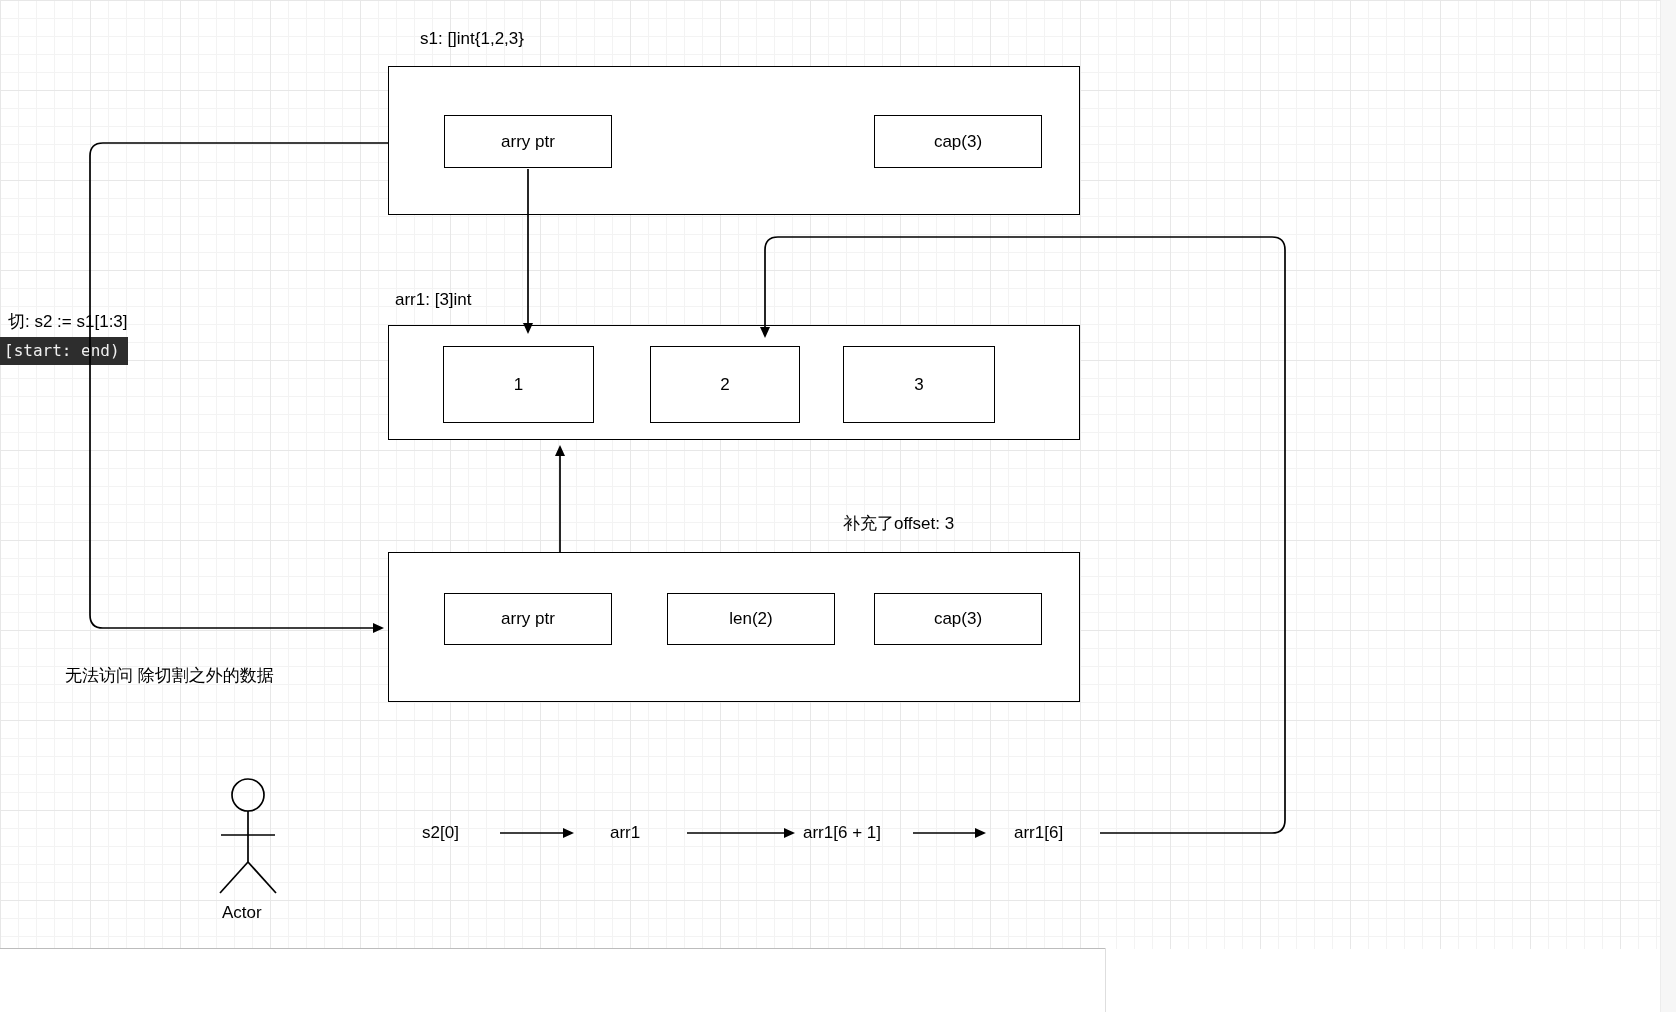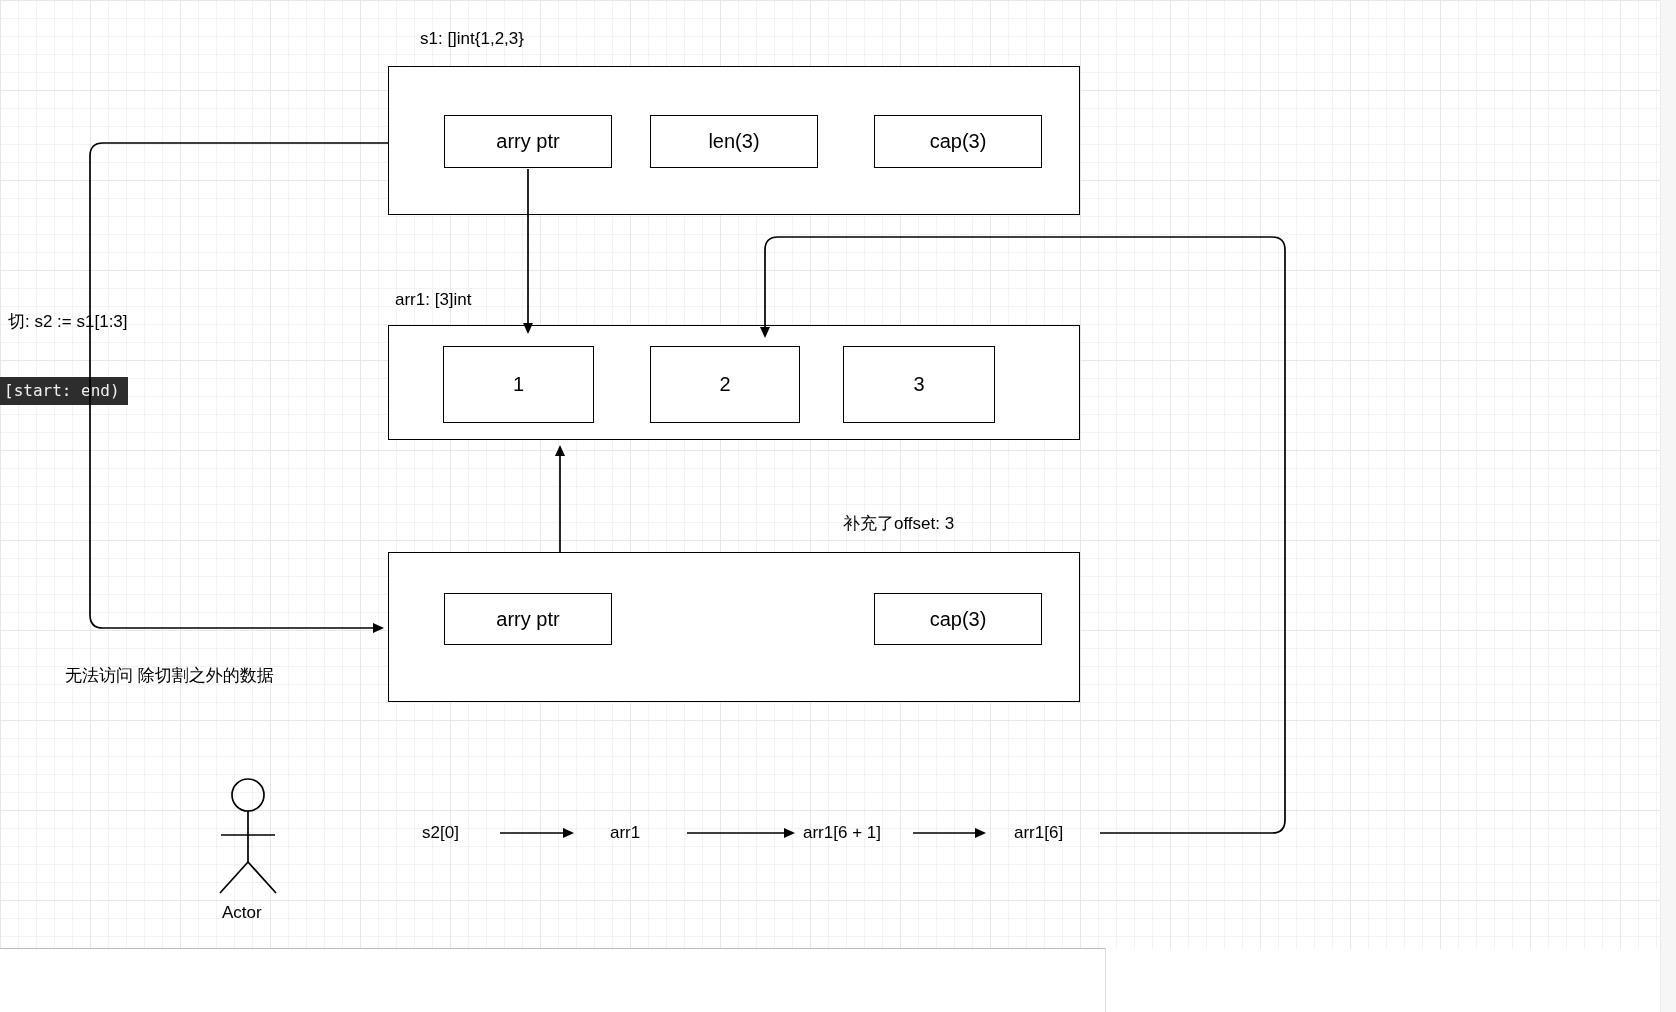--- a/index.html
+++ b/index.html
@@ -22,38 +22,37 @@
     background:#ffffff;
     border:1.6px solid #000;
     box-sizing:border-box;
   }
   .cell{
     position:absolute;
     background:#ffffff;
     border:1.6px solid #000;
     box-sizing:border-box;
     display:flex;align-items:center;justify-content:center;
-    font-size:20px;
+    font-size:17px;
     text-align:center;
   }
   .label{
     position:absolute;
     font-size:17px;
     white-space:nowrap;
   }
   .badge{
     position:absolute;
     background:#2d2d2d;
     color:#f0f0f0;
     font-family:"DejaVu Sans Mono", monospace;
     font-size:16px;
     line-height:1;
     padding:6px 8px 6px 4px;
     white-space:nowrap;
-    margin-top:40px;
   }
   .flow-label{
     position:absolute;
     font-size:17px;
     white-space:nowrap;
   }
   .overlay{
     position:absolute;left:0;top:0;
     pointer-events:none;
   }
@@ -79,32 +78,32 @@
 
 <div class="viewport">
 
   <div class="page-bottom"></div>
   <div class="page-edge-h"></div>
   <div class="page-edge-v"></div>
 
   <div class="label" style="left:420px;top:29px;">s1: []int{1,2,3}</div>
   <div class="box" style="left:388px;top:66px;width:692px;height:149px;"></div>
   <div class="cell" style="left:444px;top:115px;width:168px;height:53px;">arry ptr</div>
-  <div class="cell" style="left:650px;top:115px;width:168px;height:53px;">len(3)</div>
   <div class="cell" style="left:874px;top:115px;width:168px;height:53px;">cap(3)</div>
 
   <div class="label" style="left:395px;top:290px;">arr1: [3]int</div>
   <div class="box" style="left:388px;top:325px;width:692px;height:115px;"></div>
   <div class="cell" style="left:443px;top:346px;width:151px;height:77px;">1</div>
   <div class="cell" style="left:650px;top:346px;width:150px;height:77px;">2</div>
   <div class="cell" style="left:843px;top:346px;width:152px;height:77px;">3</div>
 
   <div class="label" style="left:843px;top:512px;">补充了offset: 3</div>
   <div class="box" style="left:388px;top:552px;width:692px;height:150px;"></div>
   <div class="cell" style="left:444px;top:593px;width:168px;height:52px;">arry ptr</div>
+  <div class="cell" style="left:667px;top:593px;width:168px;height:52px;">len(2)</div>
   <div class="cell" style="left:874px;top:593px;width:168px;height:52px;">cap(3)</div>
 
   <div class="label" style="left:8px;top:310px;">切:  s2 := s1[1:3]</div>
   <div class="badge" style="left:0px;top:337px;">[start: end)</div>
   <div class="label" style="left:55px;top:664px;margin-left:10px;">无法访问 除切割之外的数据</div>
 
   <div class="label" style="left:222px;top:903px;">Actor</div>
 
   <div class="flow-label" style="left:422px;top:823px;">s2[0]</div>
   <div class="flow-label" style="left:610px;top:823px;">arr1</div>

